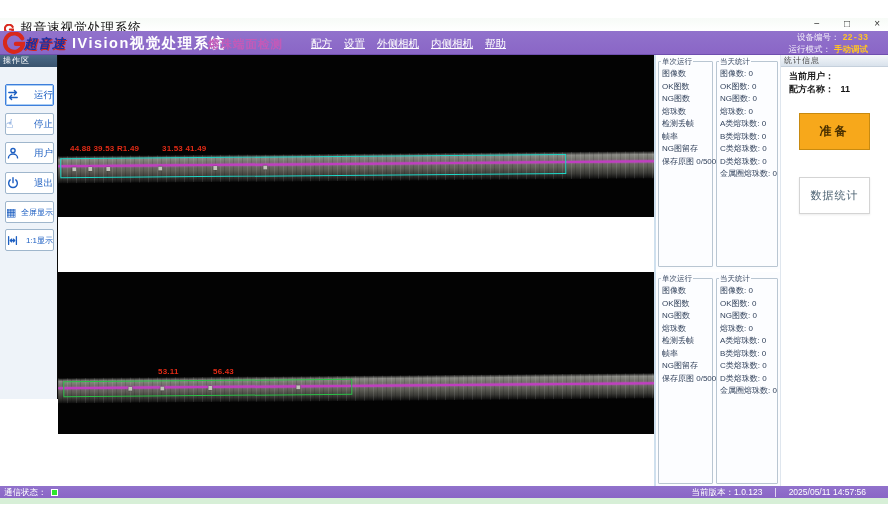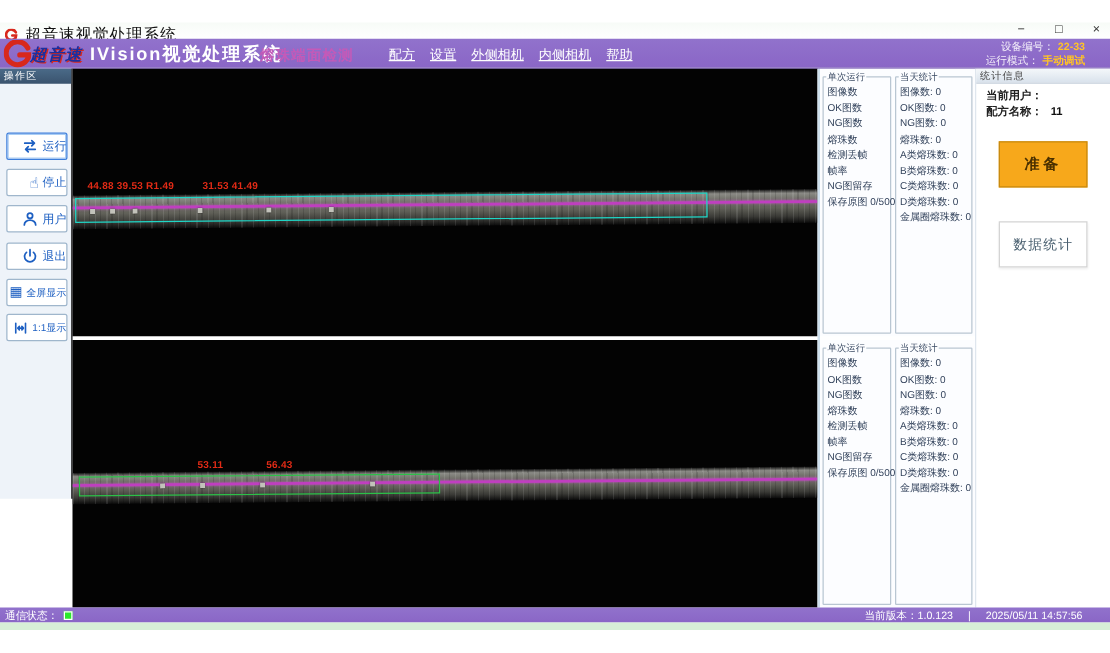--- a/index.html
+++ b/index.html
@@ -17,34 +17,34 @@
   
   .header { position:absolute; left:0; top:31px; width:888px; height:24px; background:linear-gradient(#9172cc,#8a66c6); border-bottom:1px solid #6f4fae; }
   .logo-swirl { position:absolute; left:3px; top:1px; }
   .logo-text { position:absolute; left:24px; top:4px; font-size:13px; font-style:italic; font-weight:bold; color:#1c2f9e; text-shadow:1px 1px 0 #d8281c; letter-spacing:1px; }
   .app-title { position:absolute; left:60px; top:3px; font-size:14.5px; font-weight:bold; color:#ffffff; letter-spacing:1.5px;margin-left:12px; }
   .subtitle { position:absolute; left:208px; top:6px; font-size:11.5px; font-weight:bold; color:#c45ab8; letter-spacing:1px; }
   .menu { position:absolute; left:311px; top:6px; display:flex; gap:12px; }
   .menu-item { font-size:10.5px; color:#ffffff; cursor:pointer;text-decoration:underline; }
   .devinfo { position:absolute; right:20px; top:1px; font-size:8.5px; line-height:11px; text-align:right; }
   .devinfo .lbl { color:#f3eef9; }
-  .devinfo .val { color:#ffc326; font-weight:bold; margin-left:3px; }
+  .devinfo .val { color:#ffc326; font-weight:bold; margin-left:3px;font-family:Liberation Mono, monospace; }
 
   
   .sidebar { position:absolute; left:0; top:55px; width:58px; height:344px; background:#eef3f9; border-right:1px solid #0a0a0a; }
   .sidebar-title { height:12px; background:linear-gradient(#4a6a88,#3a536e); color:#fff; font-size:8px; line-height:12px; padding-left:3px; letter-spacing:1px; }
-  .sbtn { position:absolute; left:5px; width:49px; height:22px; background:#ffffff; border:1px solid #9fb6cc; border-radius:2px; display:flex; align-items:center; justify-content:flex-end; gap:3px; cursor:pointer;margin-top:22px; }
+  .sbtn { position:absolute; left:5px; width:49px; height:22px; background:#ffffff; border:1px solid #9fb6cc; border-radius:2px; display:flex; align-items:center; justify-content:space-between; gap:3px; cursor:pointer; }
   .sbtn.sel { border:1px solid #3d7edb; box-shadow:0 0 0 1px #a9cdf4 inset; }
   .sbtn .lab { font-size:9.5px; color:#1d5fc2; white-space:nowrap; }
   .sbtn .lab.small { font-size:8px; }
   .sbtn .glyph { font-size:12px; color:#1d5fc2; line-height:12px; }
   .sbtn svg { flex:0 0 auto; }
 
   
-  .cam { position:absolute; left:58px; width:596px; height:214px; background:#030303; overflow:hidden; }
+  .cam { position:absolute; left:58px; width:596px; height:162px; background:#030303; overflow:hidden; }
   .cam-top { top:55px; } .cam-bottom { top:272px; }
   .tiltgroup { position:absolute; inset:0; transform:rotate(-0.5deg); transform-origin:45% 50%; }
   .strip { position:absolute; left:0; width:596px;
     background:linear-gradient(180deg,#101010 0%,#8a8a85 12%,#707068 30%,#606058 55%,#3a3a36 80%,#0c0c0c 100%); }
   .strip::after { content:""; position:absolute; inset:0;
     background:repeating-linear-gradient(90deg, rgba(255,255,255,.10) 0 1px, transparent 1px 4px, rgba(0,0,0,.14) 4px 5px, transparent 5px 9px); }
   .mline { position:absolute; left:0; width:596px; height:2px; background:#c03ec0; box-shadow:0 0 2px #d050d0; }
   .mrect { position:absolute; background:transparent; }
   .rect-cyan { border:1px solid #1fd6c6; }
   .rect-green { border:1px solid #2cc048; }

